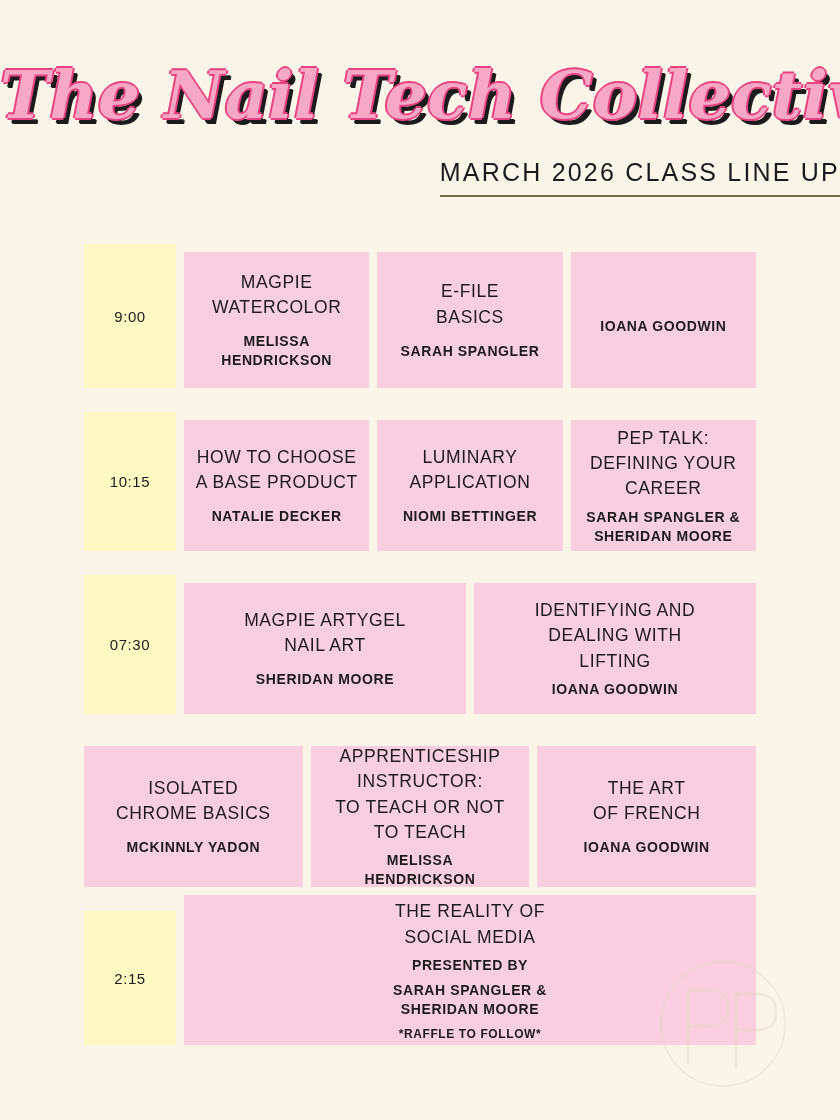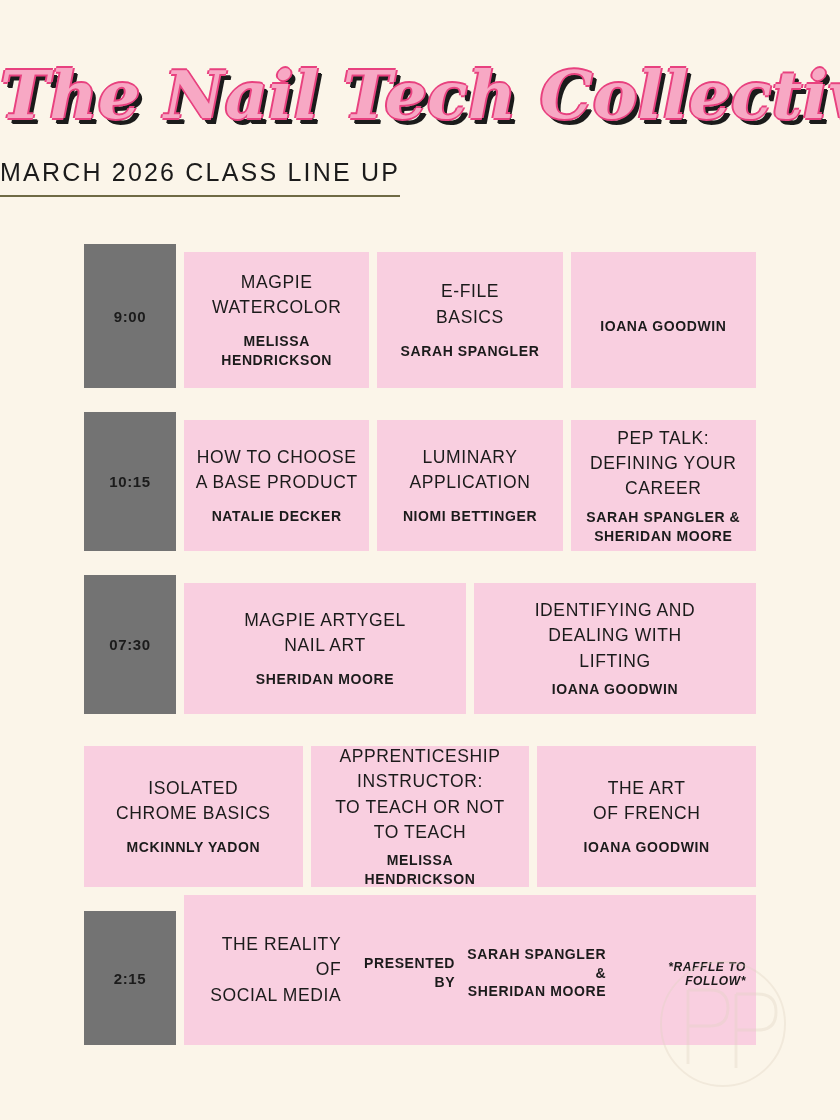--- a/index.html
+++ b/index.html
@@ -48,43 +48,43 @@
   .subtitle {
     margin-top: 30px;
     display: inline-block;
     font-size: 25px;
     letter-spacing: 2.2px;
     color: #1b1b1b;
     padding-bottom: 8px;
     border-bottom: 2px solid #6f6a45;
     font-weight: 400;
   }
-  .subtitle-center { text-align: left; }
+  .subtitle-center { text-align: right; }
 
   
   .schedule {
     position: absolute;
     left: 84px;
     top: 228px;
     width: 672px;
   }
   .row {
     display: flex;
     gap: 8px;
     margin-bottom: 8px;
   }
   .time-cell {
     width: 92px;
     flex: 0 0 92px;
-    background: #737373;
+    background: #fef9c3;
     display: flex;
     align-items: center;
     justify-content: center;
     font-size: 15px;
-    font-weight: bold;
+    font-weight: normal;
     color: #1b1b1b;
     letter-spacing: 0.6px;
     margin-top: 16px;
   }
   .class-cell {
     flex: 1 1 0;
     background: #f9cfe0;
     display: flex;
     flex-direction: column;
     align-items: center;
@@ -109,38 +109,37 @@
     line-height: 1.35;
     margin-top: 12px;
   }
   .class-presenter.tight { margin-top: 6px; }
   .class-note {
     font-size: 12px;
     font-weight: bold;
     letter-spacing: 0.6px;
     color: #1b1b1b;
     margin-top: 8px;
-    font-style: italic;
   }
 
   
   .row-1 { height: 160px; }
   .row-2 { height: 155px; }
   .row-3 { height: 155px; }
   .row-4 { height: 165px; }
   .row-5 { height: 150px; }
 
   .row-5 .wide-cell {
     flex: 1 1 0;
     background: #f9cfe0;
     display: flex;
-    flex-direction: row;
+    flex-direction: column;
     align-items: center;
     justify-content: center;
-    text-align: right;
+    text-align: center;
     padding: 12px 10px;
     box-sizing: border-box;
   }
 
   
   .watermark {
     position: absolute;
     right: 42px;
     bottom: 18px;
     width: 150px;

